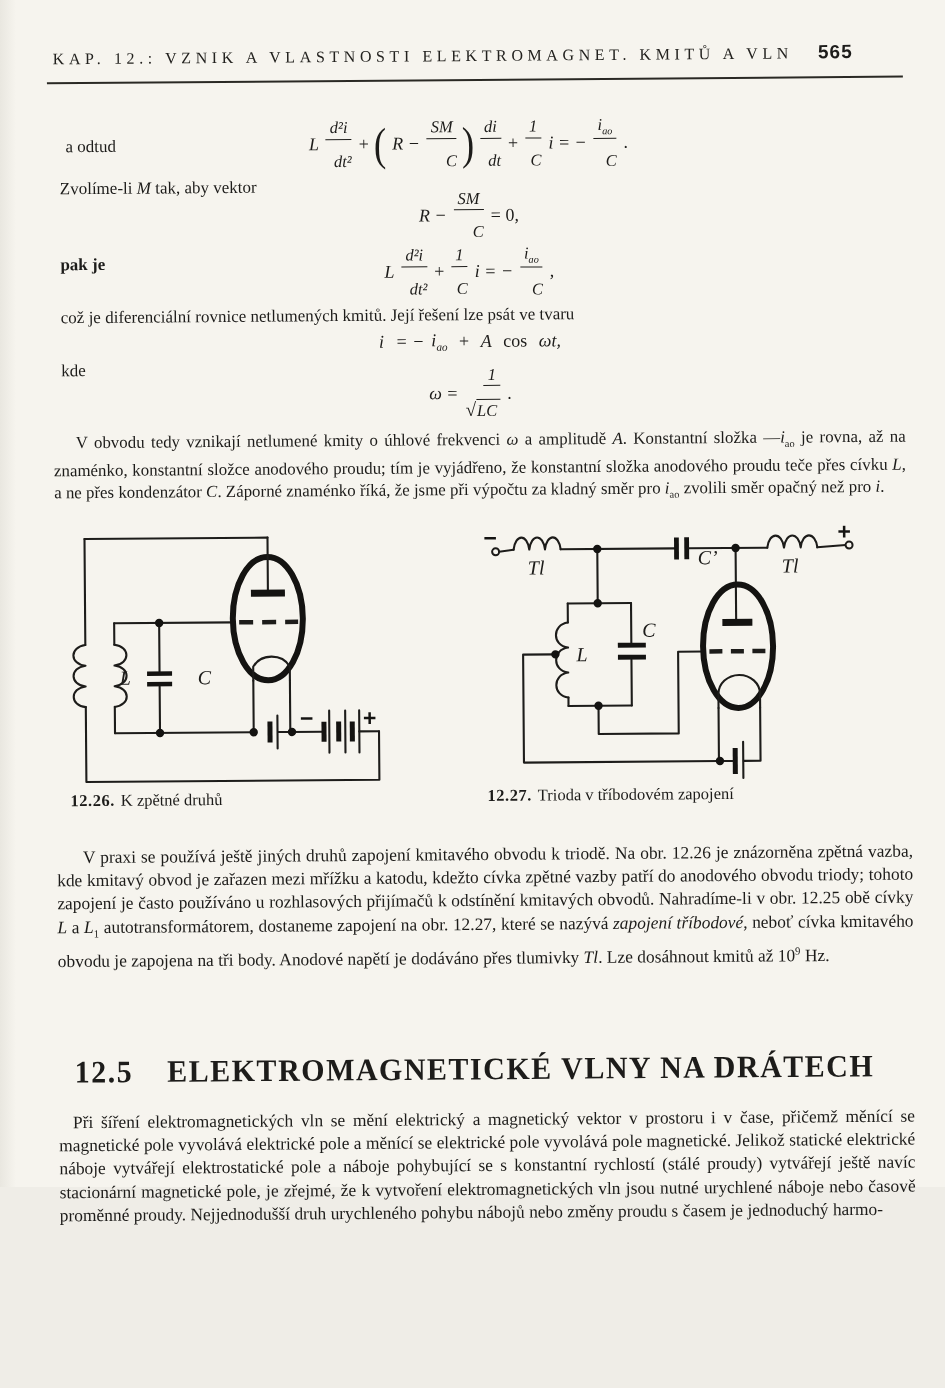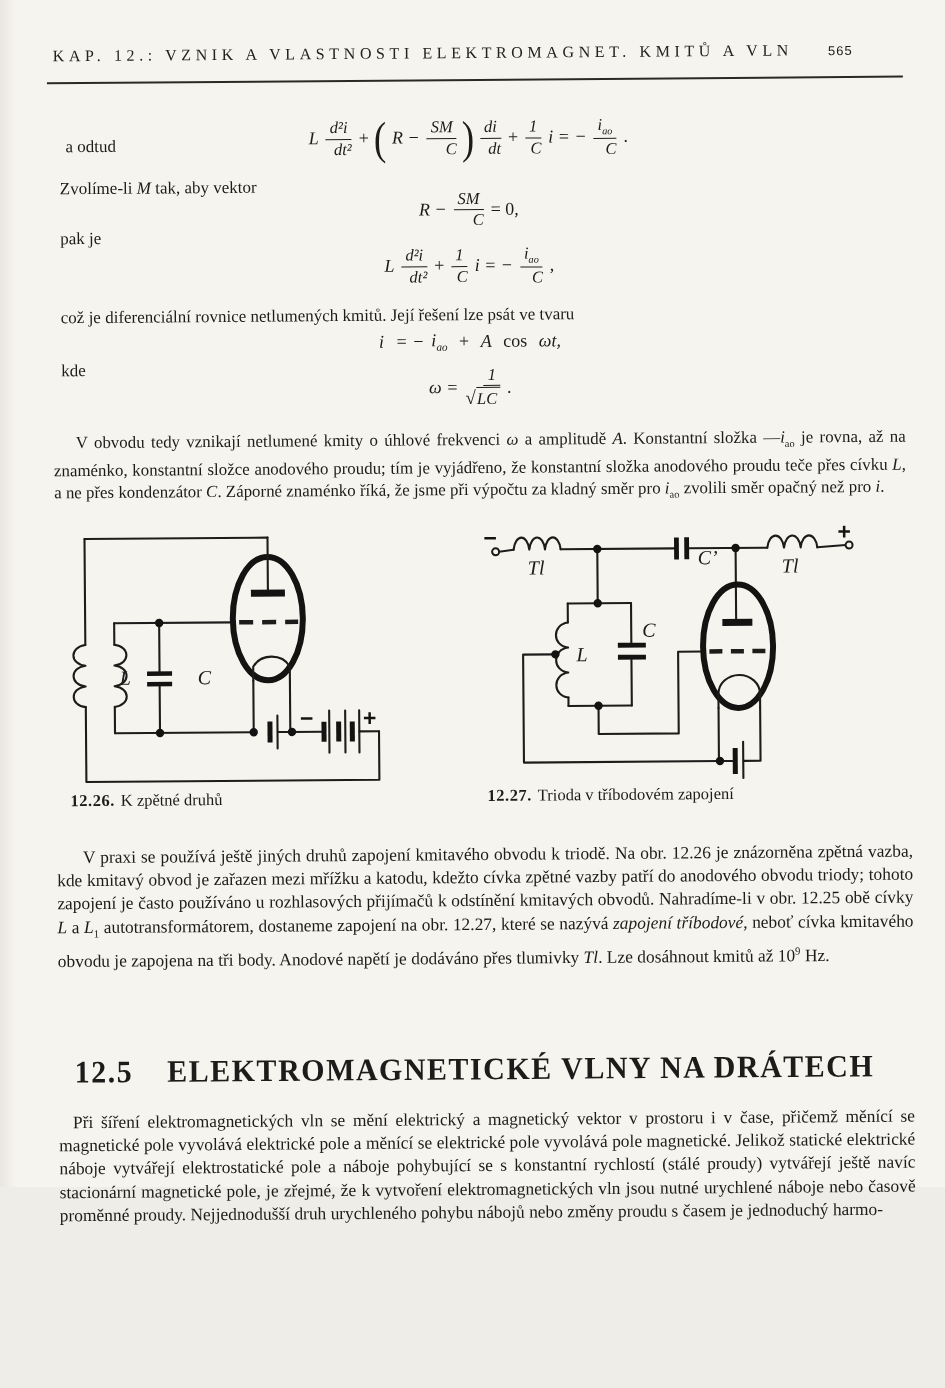--- a/index.html
+++ b/index.html
@@ -7,39 +7,39 @@
   #page{position:relative;width:945px;height:1187px;background:#f6f4ee;
         background-image:linear-gradient(90deg,#e9e7e0 0px,#f6f4ee 16px),linear-gradient(#f6f4ee,#f6f4ee);
         font-family:"Liberation Serif","DejaVu Serif",serif;color:#1d1c1a;}
   #tilt{position:absolute;inset:0;transform:rotate(-0.45deg);transform-origin:50% 40%;}
 
   .abs{position:absolute;}
 
   
   .hdr{left:56px;top:44px;width:800px;display:flex;justify-content:space-between;align-items:baseline;}
   .hdr .chapter{font-size:16px;letter-spacing:4.6px;white-space:nowrap;color:#23221f;}
-  .hdr .pageno{font-family:"Liberation Sans","DejaVu Sans",sans-serif;font-weight:normal;font-size:13px;letter-spacing:1px;}
+  .hdr .pageno{font-family:"Liberation Sans","DejaVu Sans",sans-serif;font-weight:bold;font-size:19px;letter-spacing:1px;}
   .rule{left:50px;top:79px;width:856px;height:2px;background:#2a2924;}
 
   
   .lead{font-size:17px;}
   .body-text{margin:0;font-size:16.9px;line-height:21.6px;text-align:justify;color:#1d1c1a;}
   .pt2{left:54px;top:429px;width:852px;text-indent:22px;}
   .pt3{left:54px;top:843px;width:856px;font-size:17.4px;line-height:23.2px;text-indent:26px;}
   .pt4{left:54px;top:1108px;width:856px;font-size:17.4px;line-height:23.2px;text-indent:14px;}
   .body-text i{font-style:italic;}
   sub{font-size:0.62em;}
   sup{font-size:0.62em;}
 
   
   .eq{left:56px;width:830px;display:flex;align-items:center;justify-content:center;gap:7px;
       font-style:italic;font-size:18px;line-height:1.1;}
   .frac{display:inline-flex;flex-direction:column;align-items:flex-end;font-size:16.5px;line-height:1.12;}
   .frac .num{border-bottom:1.5px solid #1d1c1a;padding:0 4px 1px;white-space:nowrap;}
-  .frac .den{padding-top:1px;white-space:nowrap;}
+  .frac .den{padding-top:13px;white-space:nowrap;}
   .bigp{font-style:normal;font-size:46px;font-weight:300;line-height:0;transform:scaleX(0.8);margin:0 -3px;}
   .eq .v{white-space:pre;}
   .rad{font-style:normal;font-size:19px;}
   .ovl{border-top:1.6px solid #1d1c1a;padding:1px 3px 0 1px;font-style:italic;}
   .upright{font-style:normal;}
 
   
   .caption{font-size:16.5px;}
   .caption b{letter-spacing:0.5px;}
   .caption span{margin-left:6px;}
@@ -107,21 +107,21 @@
 
   <div class="abs eq" style="top:190px;">
     <span class="v">R −</span>
     <span class="frac">
           <span class="num">SM</span>
           <span class="den">C</span>
         </span>
     <span class="v upright">= 0,</span>
   </div>
 
-  <div class="abs lead" style="left:62px;top:226px;">pak je</div>
+  <div class="abs lead" style="left:62px;top:252px;font-weight:bold;">pak je</div>
 
   <div class="abs eq" style="top:245px;">
     <span class="v">L</span>
     <span class="frac">
           <span class="num">d²i</span>
           <span class="den">dt²</span>
         </span>
     <span class="v upright">+</span>
     <span class="frac">
           <span class="num">1</span>

